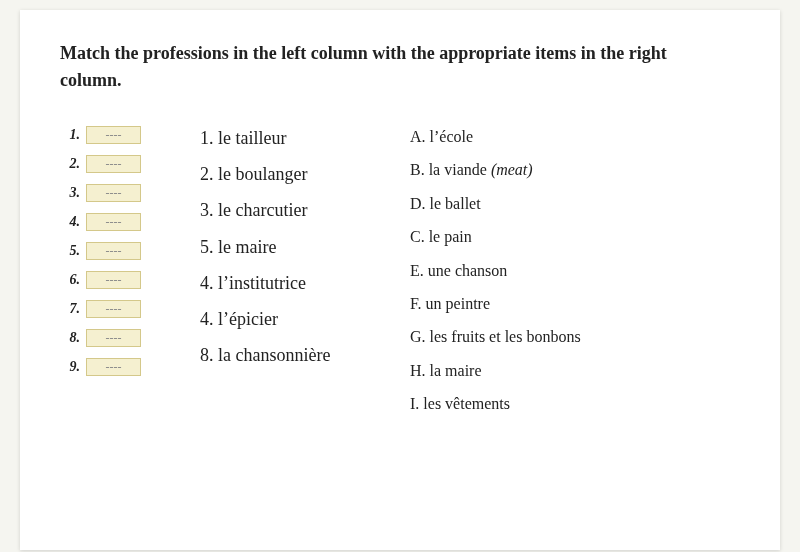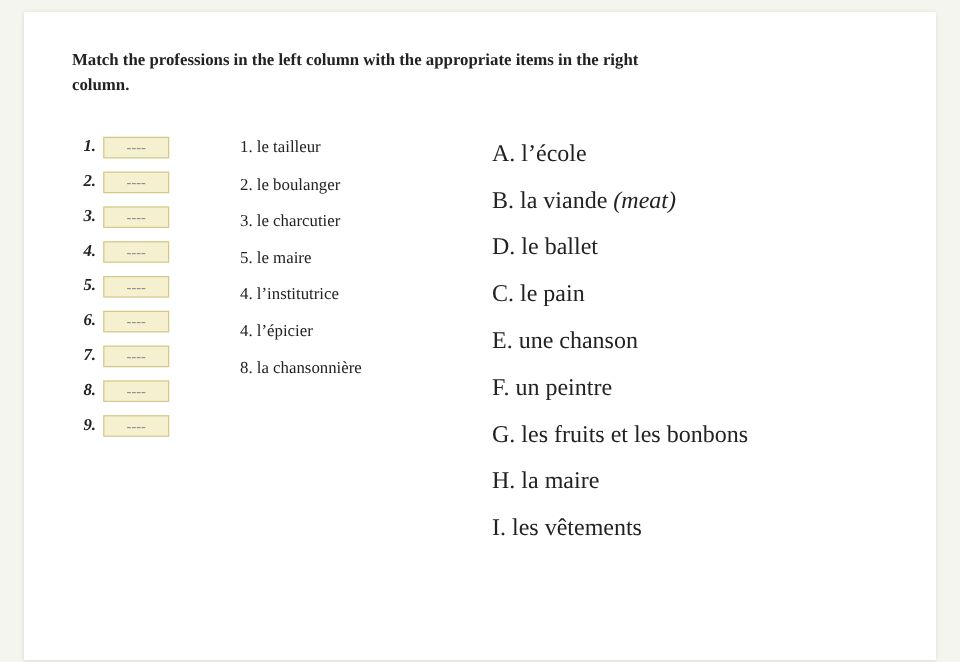--- a/index.html
+++ b/index.html
@@ -21,21 +21,21 @@
     .page {
       background-color: #ffffff;
       width: 760px;
       min-height: 540px;
       margin: 10px auto;
       padding: 30px 40px 30px 40px;
       box-shadow: 0 1px 4px rgba(0,0,0,0.15);
     }
 
     .instructions {
-      font-size: 14px;
+      font-size: 18px;
       font-weight: bold;
       line-height: 1.5;
       margin-bottom: 30px;
       max-width: 620px;
     }
 
     .content-area {
       display: flex;
       flex-direction: row;
       gap: 0;
@@ -82,35 +82,35 @@
     .professions-column {
       width: 210px;
       flex-shrink: 0;
       display: flex;
       flex-direction: column;
       gap: 11px;
       padding-top: 2px;
     }
 
     .profession-item {
-      font-size: 14px;
+      font-size: 18px;
       line-height: 1.4;
     }
 
     
     .matching-column {
       flex: 1;
       display: flex;
       flex-direction: column;
       gap: 11px;
       padding-top: 2px;
     }
 
     .matching-item {
-      font-size: 20px;
+      font-size: 16px;
       line-height: 1.4;
     }
 
     em {
       font-style: italic;
       margin-top: 39px;
     }
   </style>
 </head>
 <body>

